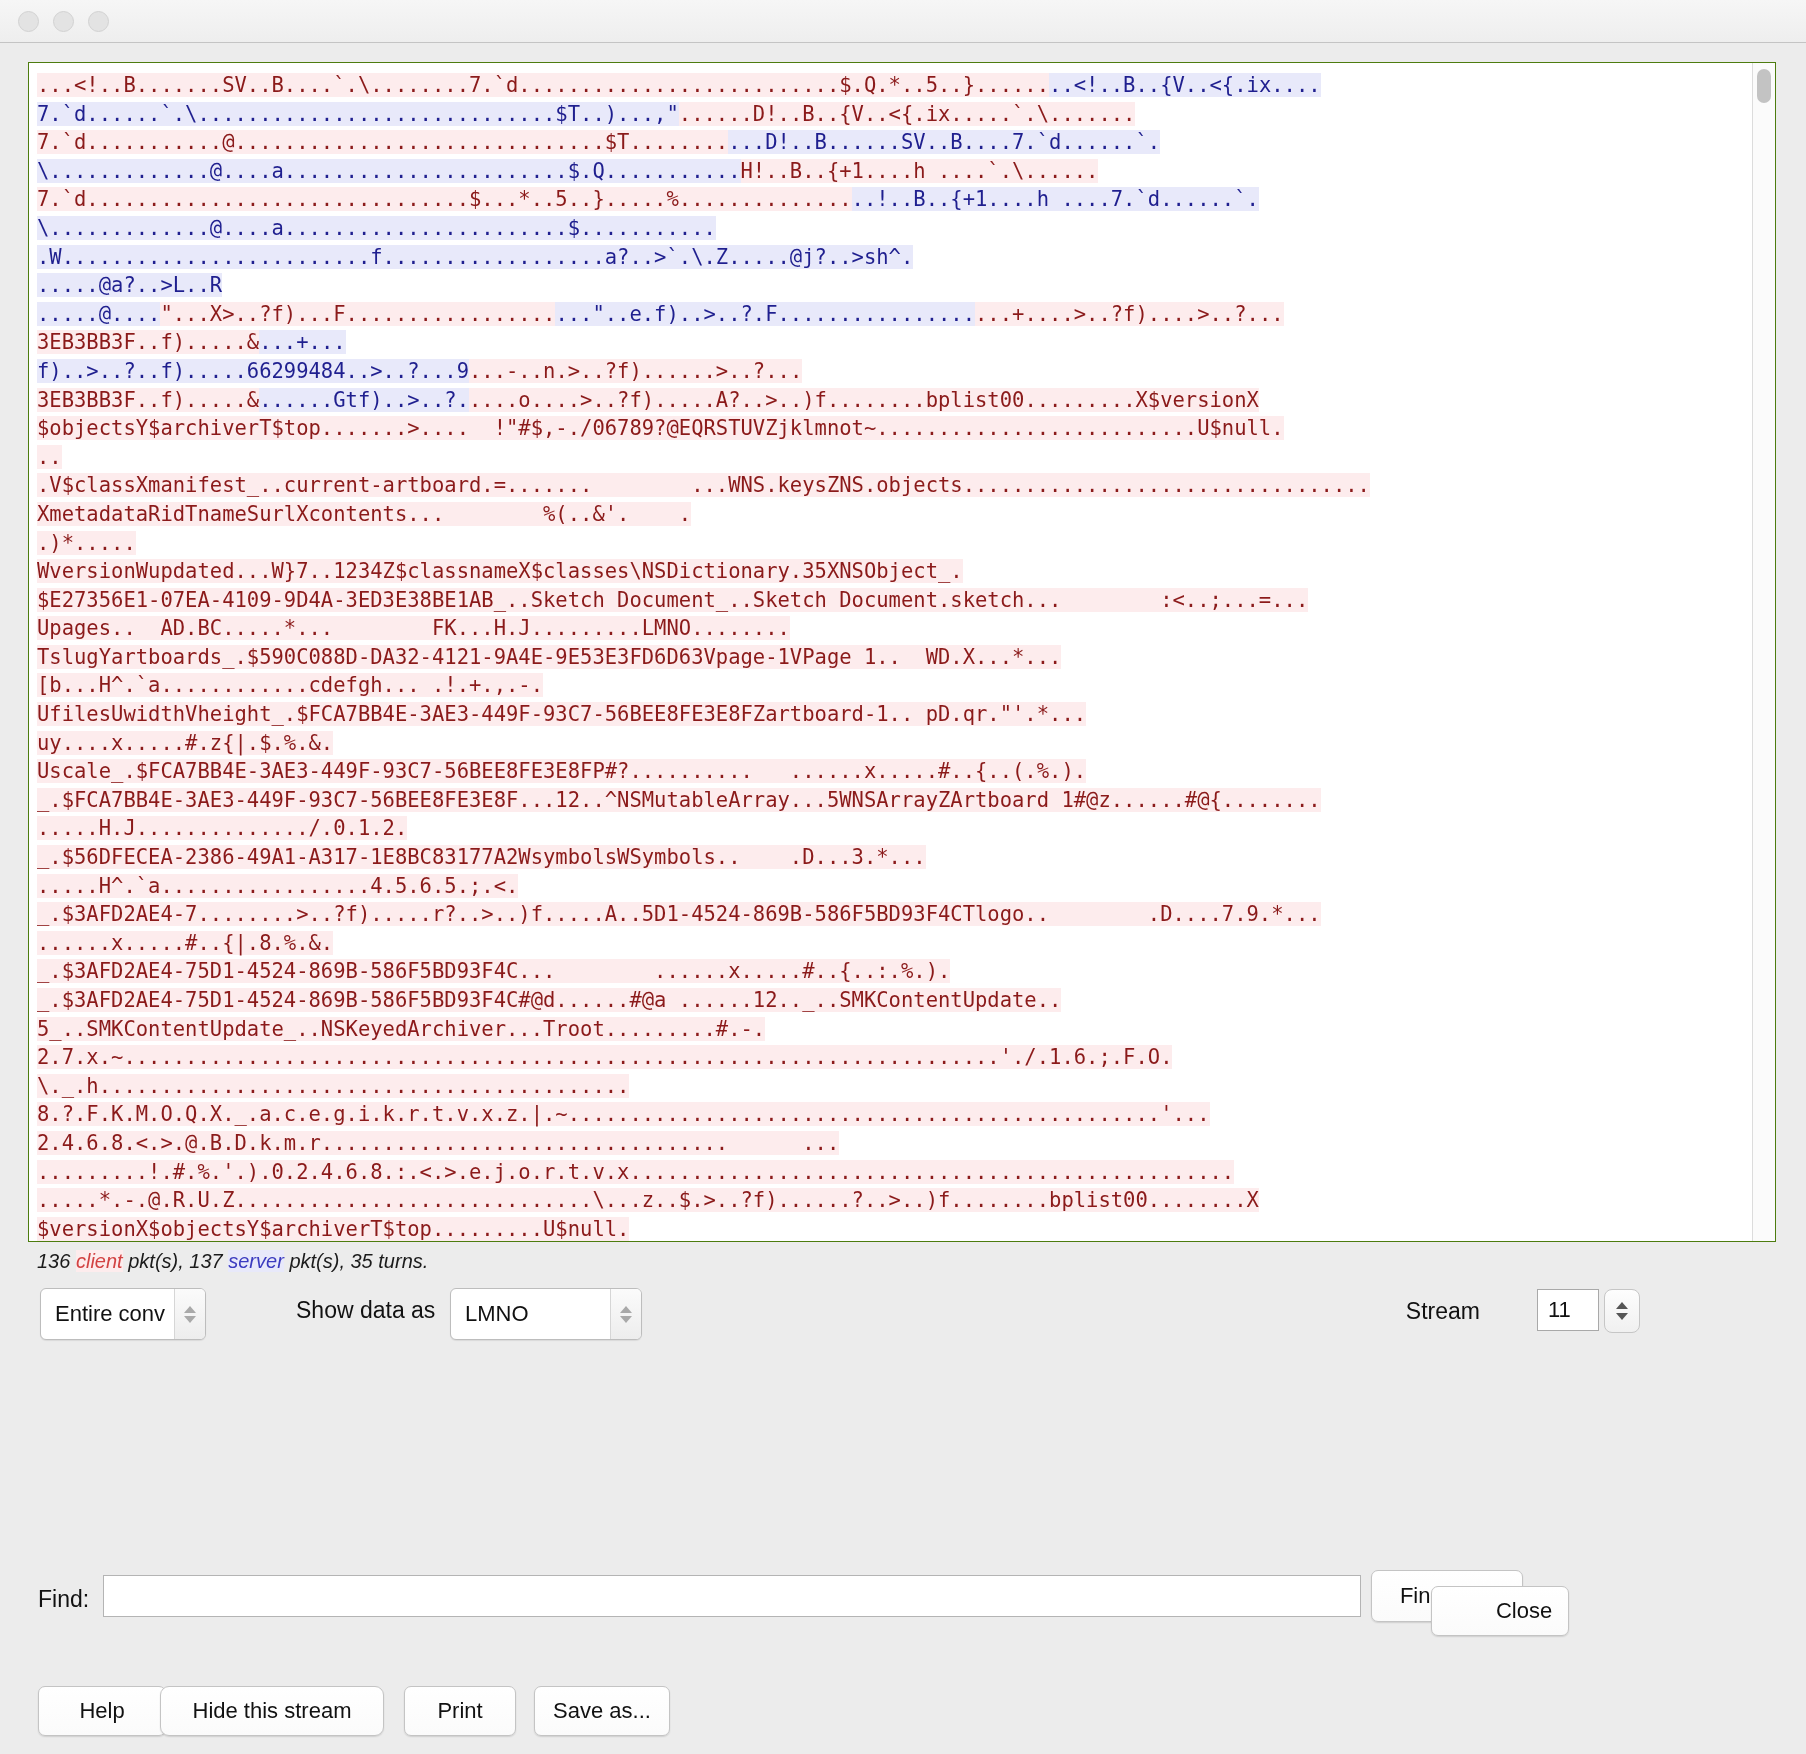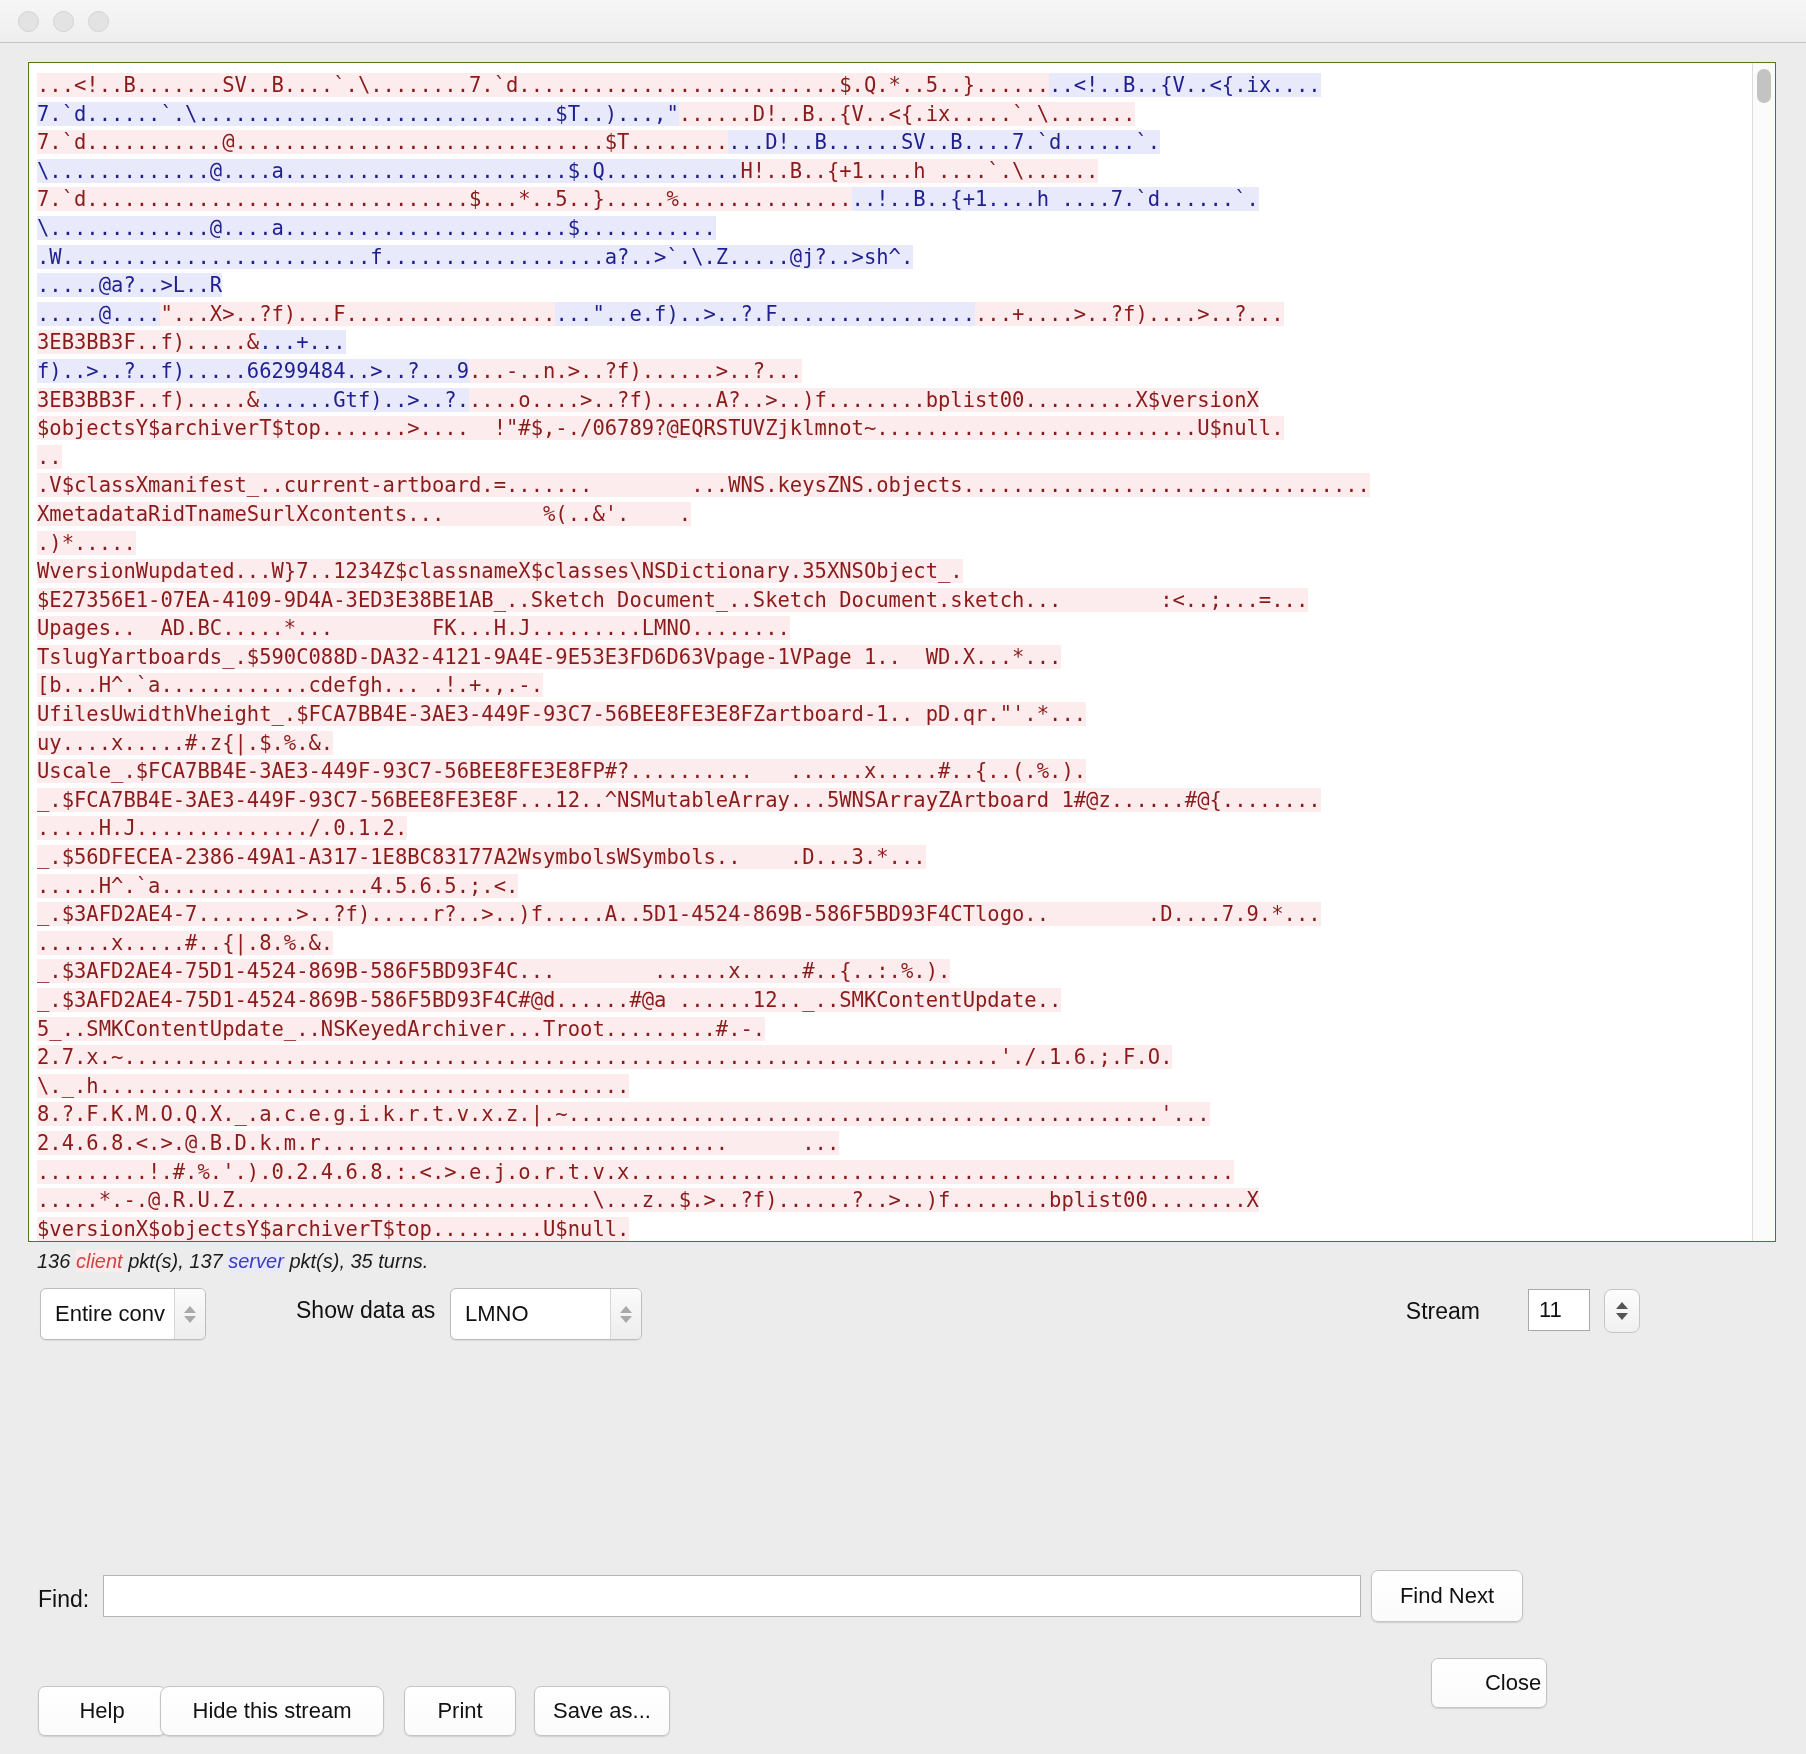--- a/index.html
+++ b/index.html
@@ -167,21 +167,21 @@
   #combo-showas { left: 450px; top: 0; width: 192px; }
 
   #stream-label {
     position: absolute;
     right: 326px; top: 10px;
     font-size: 23px;
     color: #111;
   }
   #stream-number {
     position: absolute;
-    right: 216px; top: 1px;
+    right: 207px; top: 1px;
     width: 62px; height: 42px;
     background: #fff;
     border: 1px solid #a9a9a9;
     box-sizing: border-box;
     font-size: 22px;
     color: #111;
     display: flex;
     align-items: center;
     padding-left: 10px;
   }
@@ -245,21 +245,21 @@
     font-size: 22px;
     color: #111;
     display: flex; align-items: center; justify-content: center;
     box-sizing: border-box;
     cursor: default;
   }
   #btn-help        { left: 38px;   top: 1686px; width: 128px; }
   #btn-hide        { left: 160px;  top: 1686px; width: 224px; border-radius: 9px; }
   #btn-print       { left: 404px;  top: 1686px; width: 112px; }
   #btn-saveas      { left: 534px;  top: 1686px; width: 136px; }
-  #btn-close       { left: 1431px; top: 1658px; width: 116px; padding-left: 48px; }
+  #btn-close       { left: 1431px; top: 1586px; width: 138px; padding-left: 48px; }
 </style>
 </head>
 <body>
 
 <div id="titlebar">
   <div id="traffic-lights">
     <div class="light"></div>
     <div class="light"></div>
     <div class="light"></div>
   </div>

